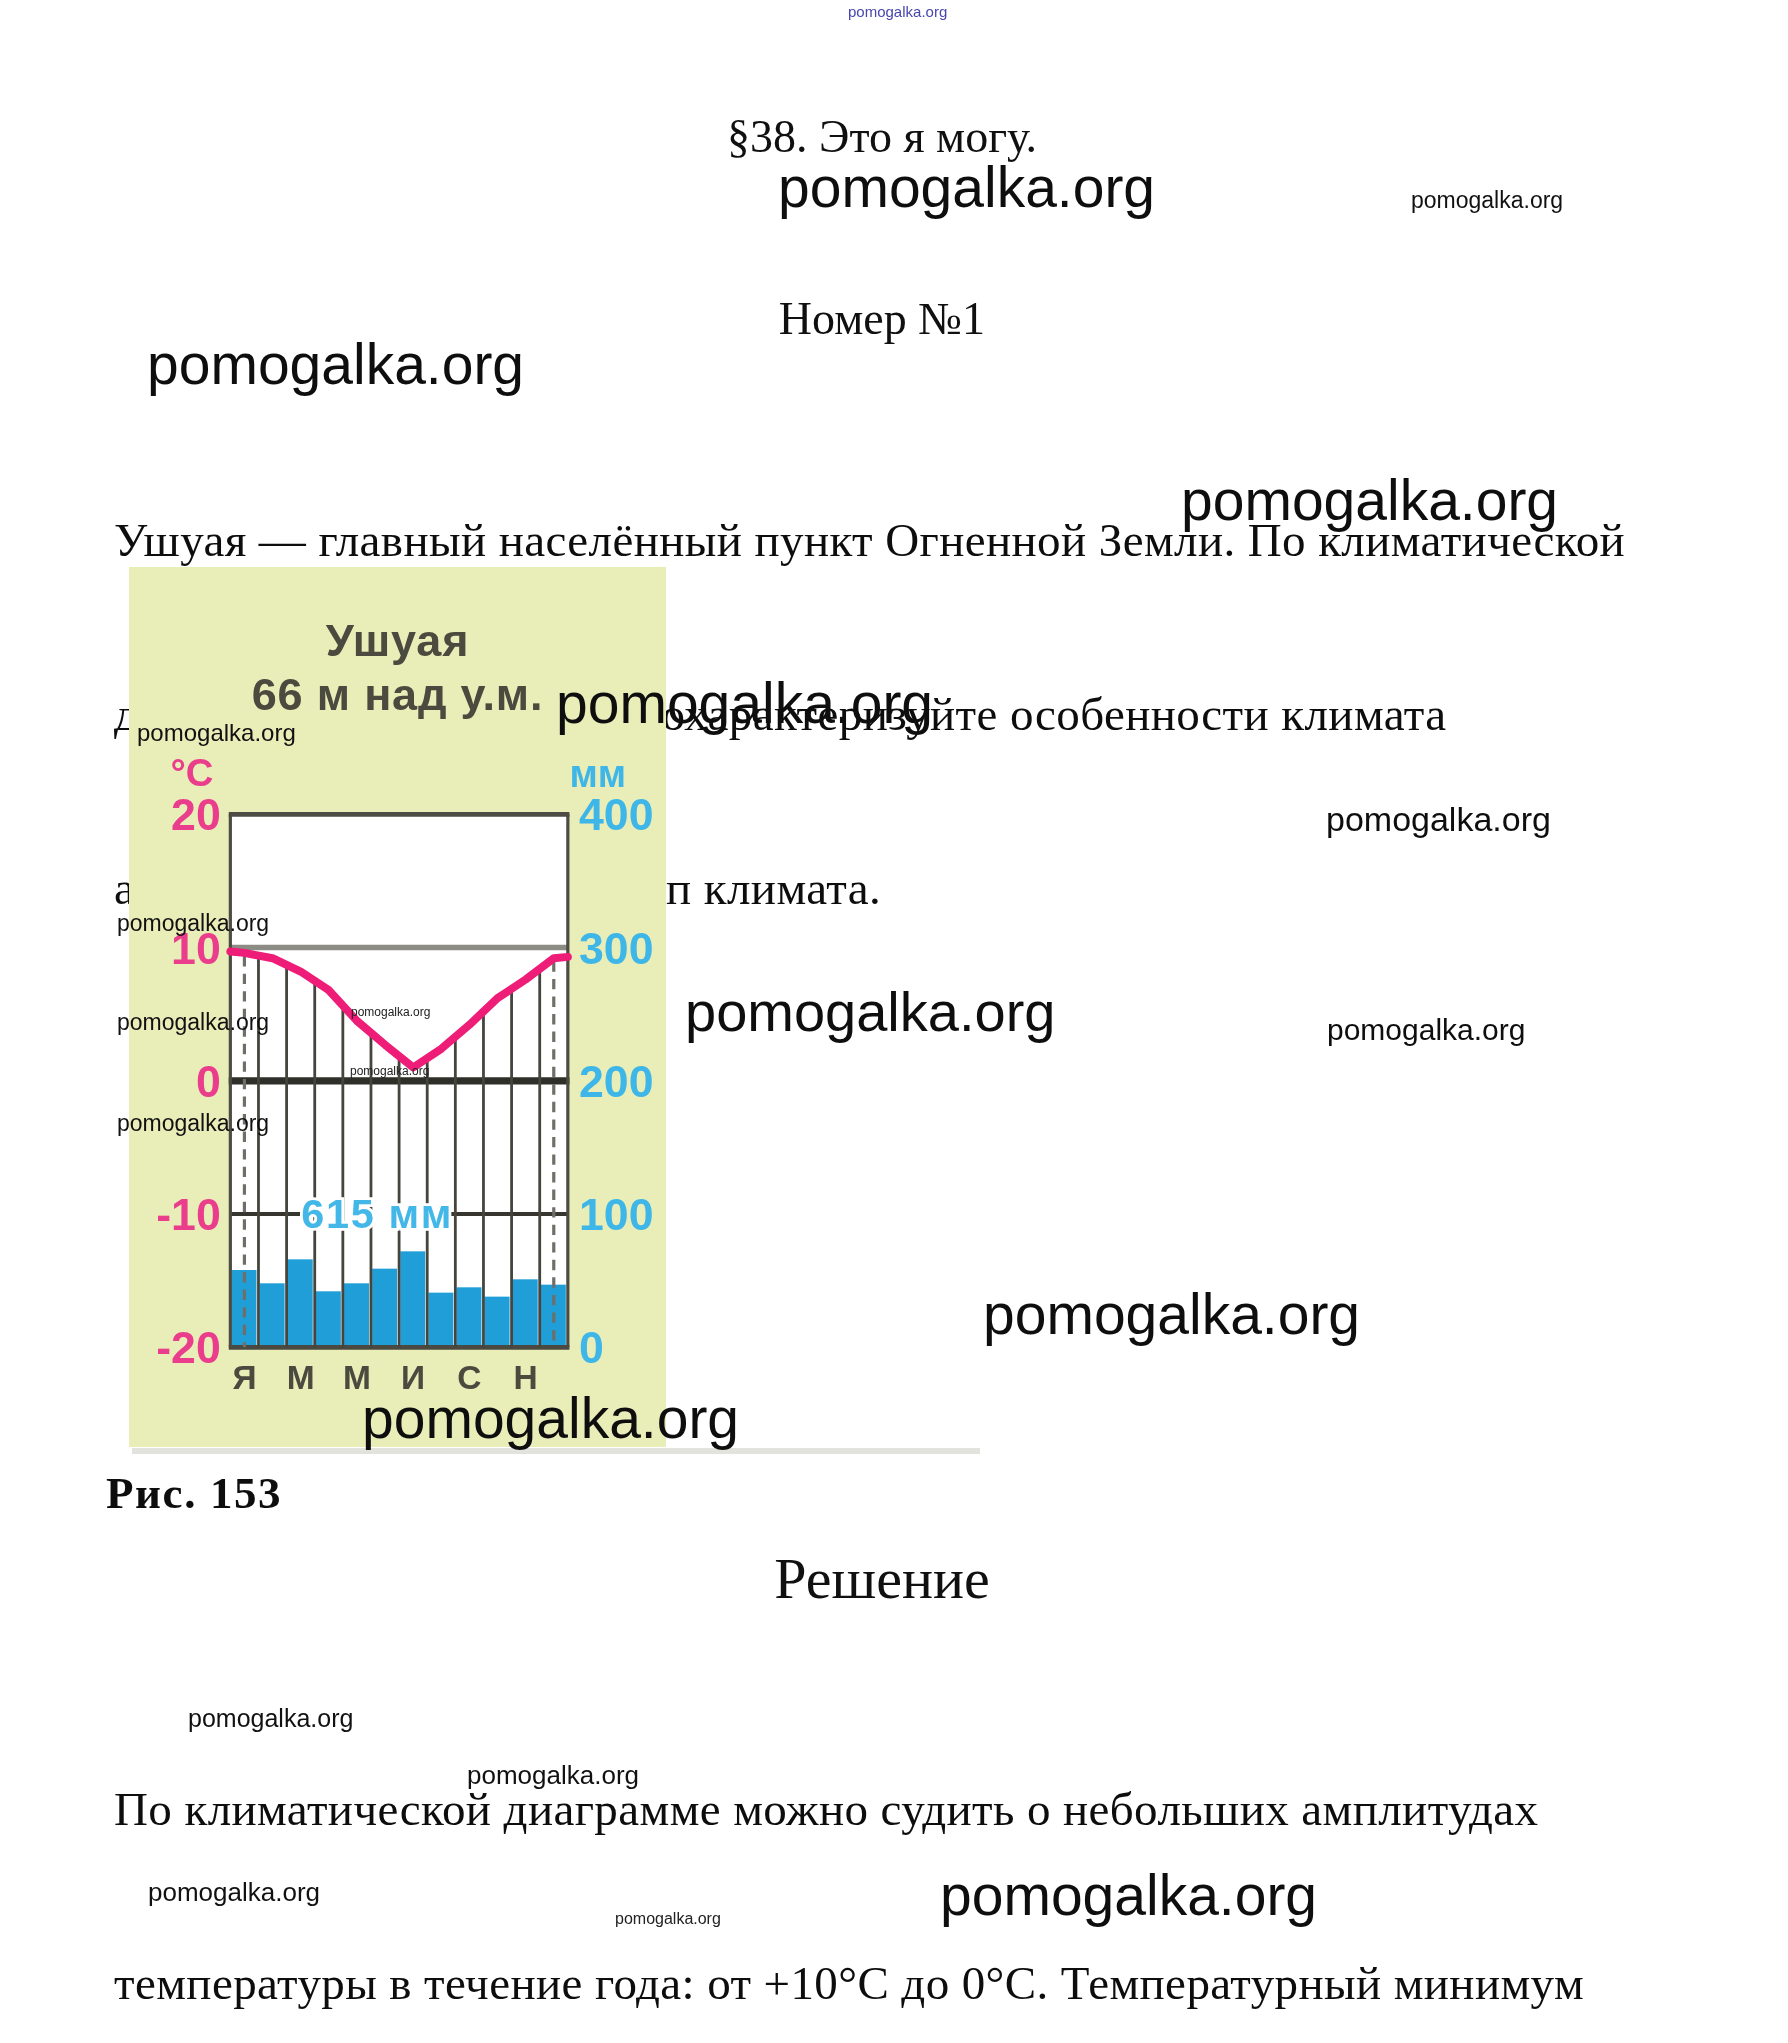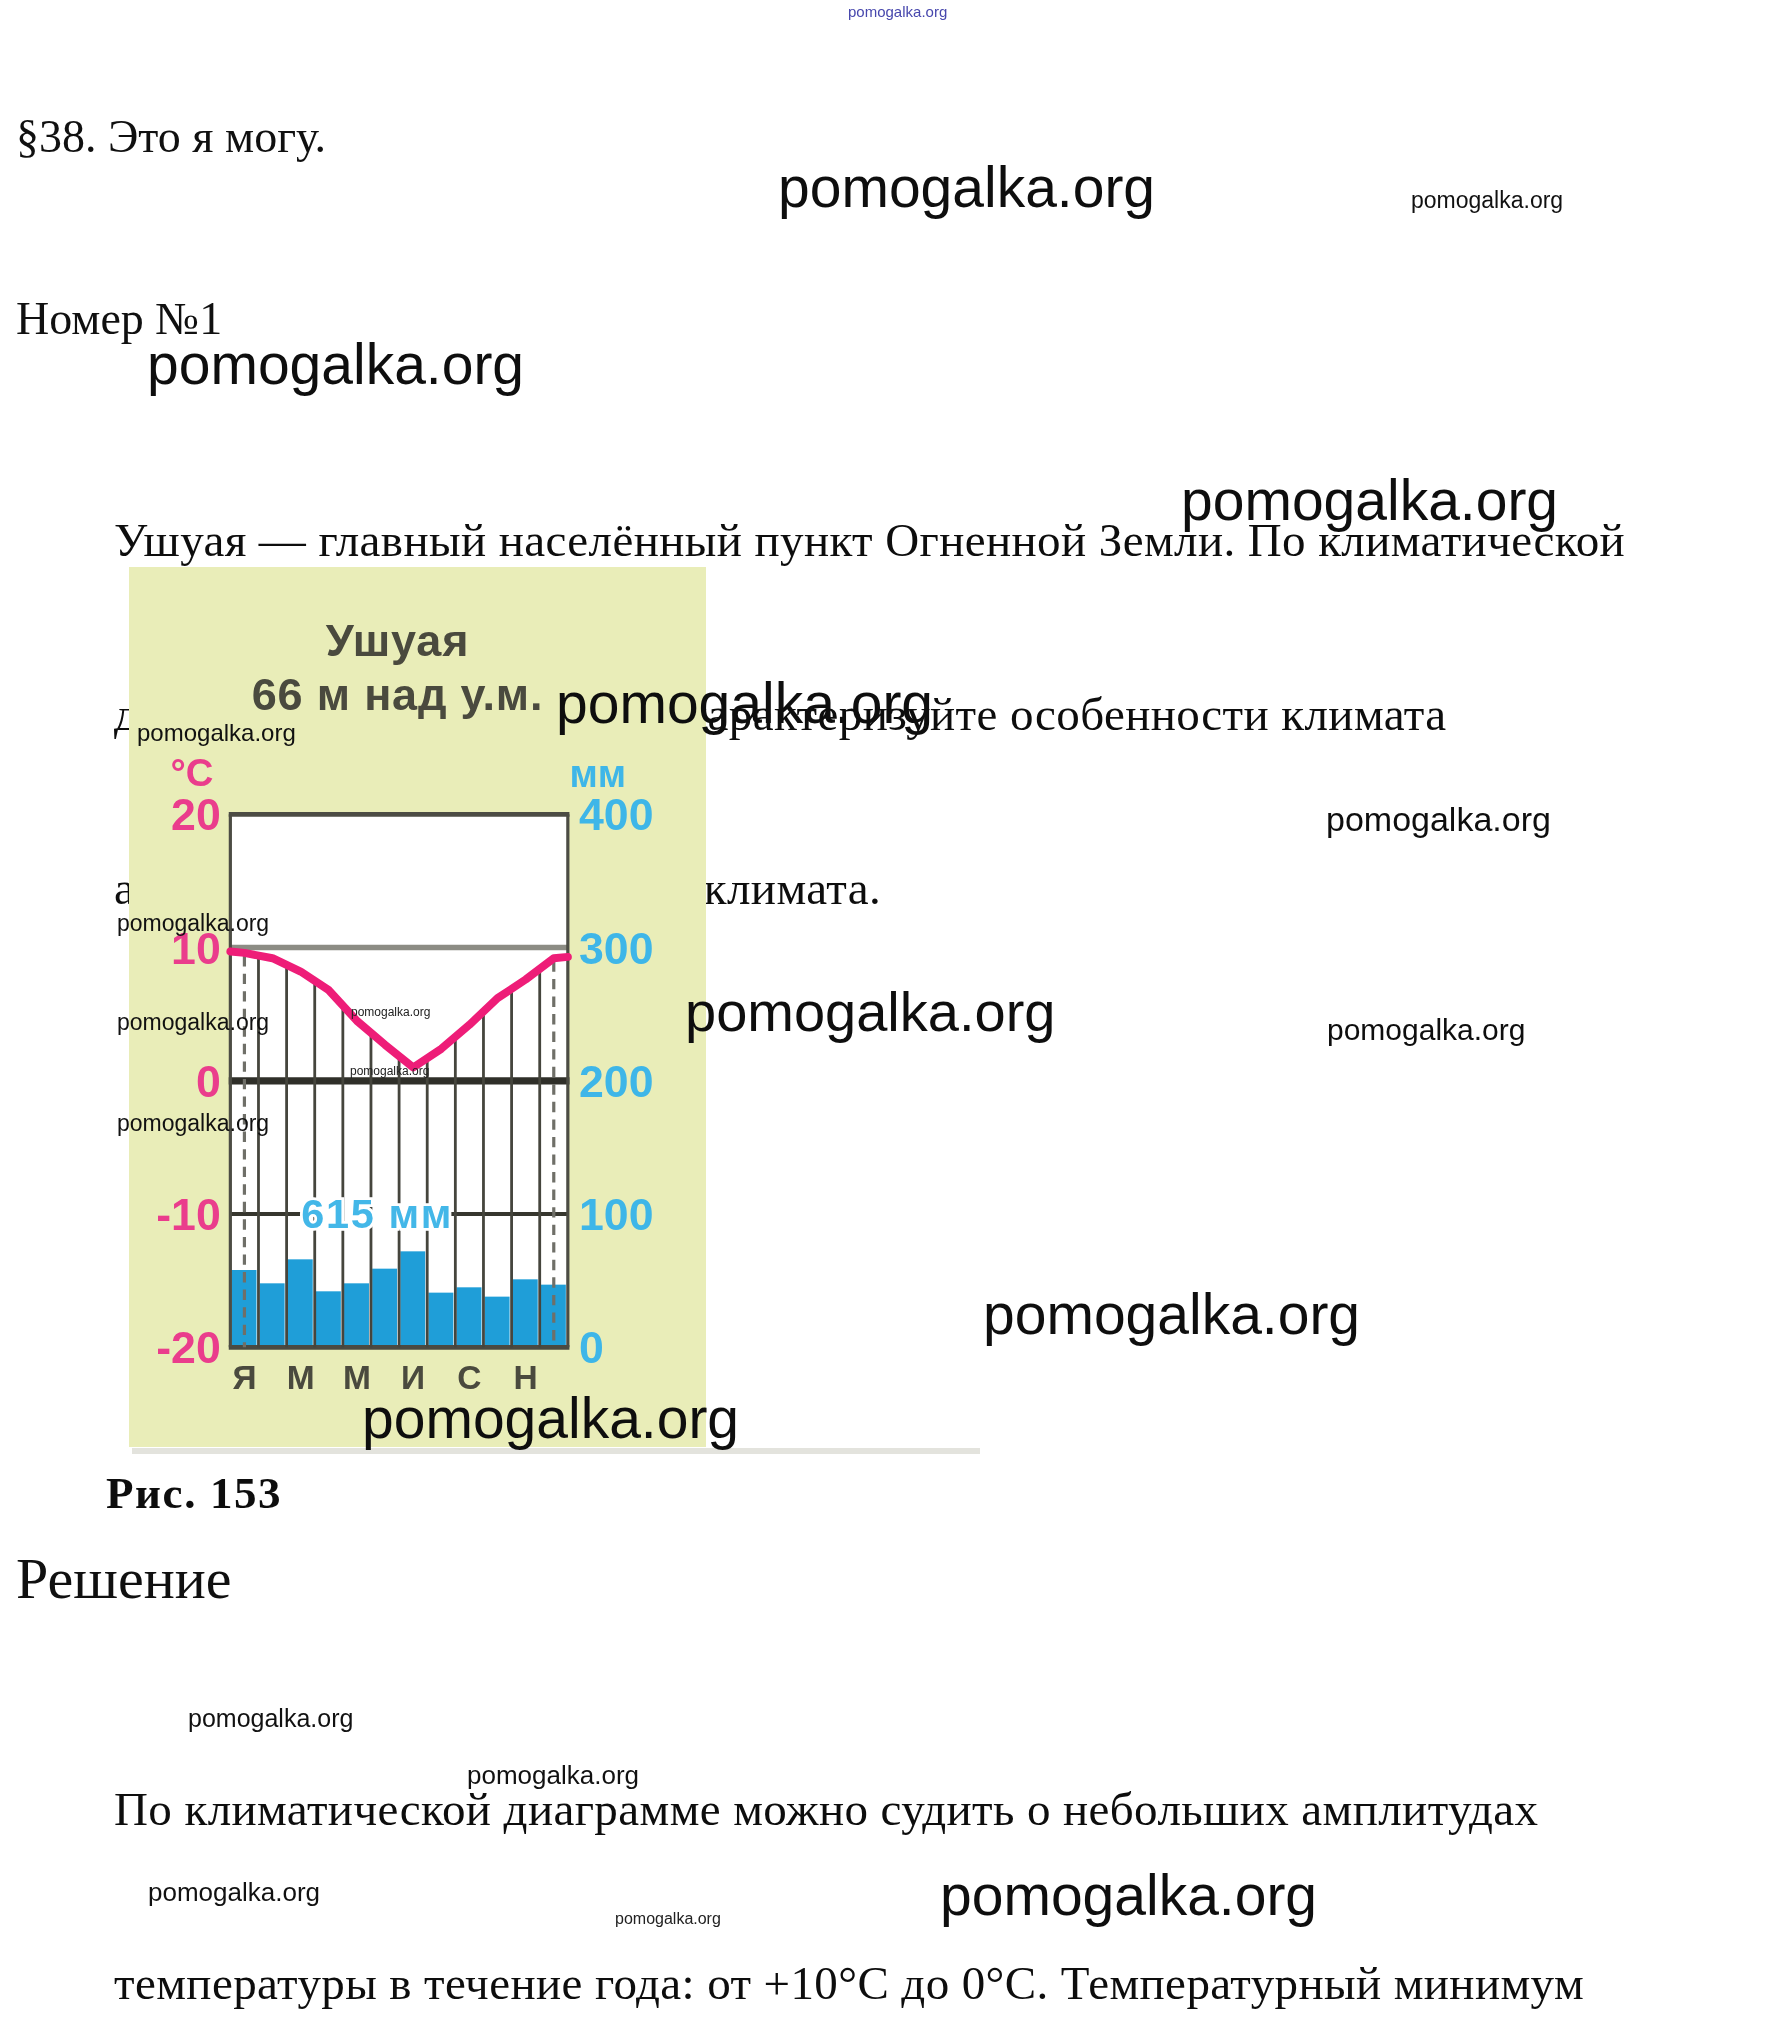--- a/index.html
+++ b/index.html
@@ -5,22 +5,22 @@
   html,body{margin:0;padding:0;background:#ffffff;}
   body{
     position:relative;
     width:1788px;height:2043px;
     font-family:"Liberation Serif", serif;
     color:#111;
     overflow:hidden;
   }
   .abs{position:absolute;}
   .center-line{
-    position:absolute;left:0;width:1764px;text-align:left;
-    font-family:"Liberation Serif", serif;color:#101010;padding-left:16px;
+    position:absolute;left:0;width:1764px;text-align:center;
+    font-family:"Liberation Serif", serif;color:#101010;
   }
   #section-title{top:110px;font-size:46px;}
   #task-number{top:292px;font-size:46px;}
   #solution-title{top:1545px;font-size:58px;}
   .para{
     position:absolute;left:114px;
     font-size:47px;line-height:58px;color:#0d0d0d;
     white-space:pre;letter-spacing:0.4px;
   }
   #question-block{top:395px;}
@@ -28,21 +28,20 @@
   .wm{
     position:absolute;
     font-family:"Liberation Sans", sans-serif;
     color:#0e0e0e;line-height:1.05;white-space:nowrap;
     font-weight:500;
     text-align:center;
   }
   #figure-box{
     left:129px;top:567px;width:537px;height:880px;
     background:#e9edb8;
-    padding-left:40px;
   }
   #figure-shadow{
     left:132px;top:1448px;width:848px;height:5.6px;
     background:#d9d9d1;opacity:0.75;
   }
   .fig-text{
     position:absolute;left:0;width:537px;text-align:center;
     font-family:"Liberation Sans", sans-serif;
     color:#4a4a3e;font-weight:600;letter-spacing:0.8px;
   }

